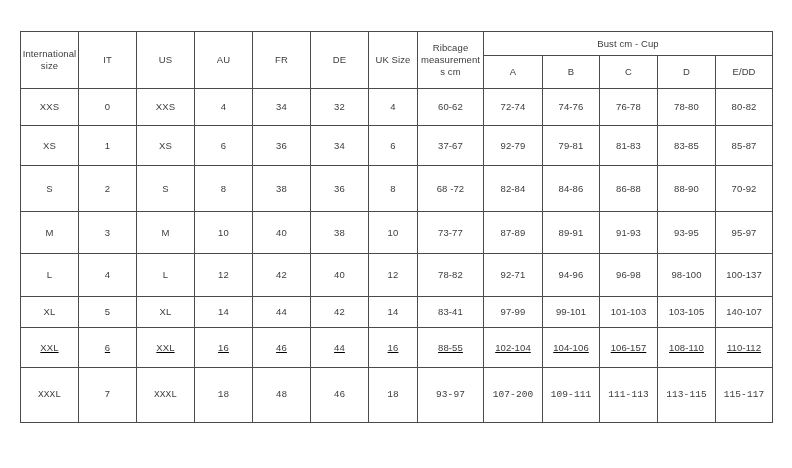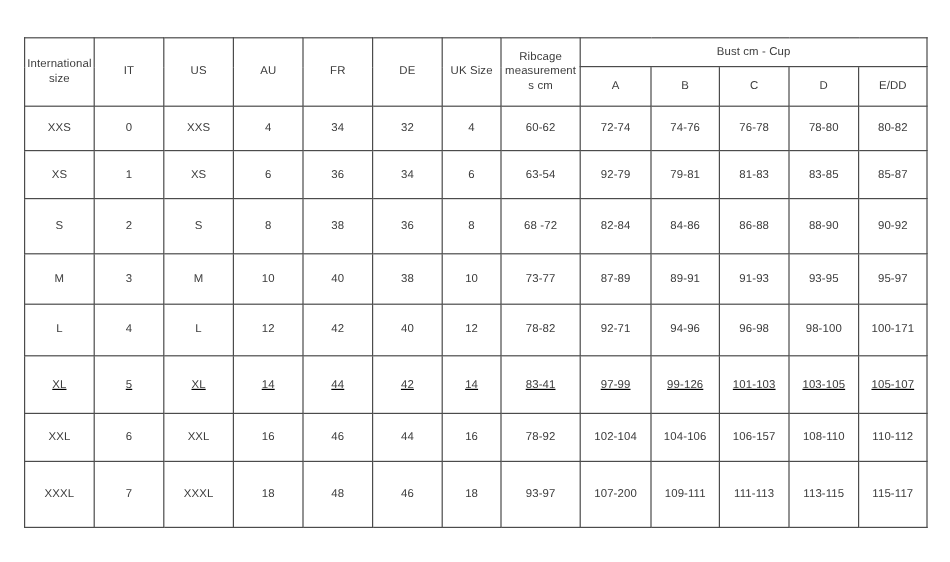--- a/index.html
+++ b/index.html
@@ -39,23 +39,23 @@
     letter-spacing: 0.1px;
     word-wrap: break-word;
   }
   thead tr:nth-child(1) { height: 24px; }
   thead tr:nth-child(2) { height: 33px; }
   tbody tr:nth-child(1) { height: 37px; }
   tbody tr:nth-child(2) { height: 40px; }
   tbody tr:nth-child(3) { height: 46px; }
   tbody tr:nth-child(4) { height: 42px; }
   tbody tr:nth-child(5) { height: 43px; }
-  tbody tr:nth-child(6) { height: 48px; text-decoration: underline; }
-  tbody tr:nth-child(7) { height: 40px; }
-  tbody tr:nth-child(8) { height: 55px; }
+  tbody tr:nth-child(6) { height: 31px; }
+  tbody tr:nth-child(7) { height: 40px; text-decoration: underline; }
+  tbody tr:nth-child(8) { height: 55px; font-family: Liberation Mono, monospace; }
 </style>
 </head>
 <body>
 
 <div class="stage">
   <table class="size-chart">
     <colgroup>
       <col style="width:58px">
         <col style="width:58px">
         <col style="width:58px">
@@ -107,41 +107,41 @@
           <td>80-82</td>
         </tr>
         <tr>
           <td>XS</td>
           <td>1</td>
           <td>XS</td>
           <td>6</td>
           <td>36</td>
           <td>34</td>
           <td>6</td>
-          <td>63-54</td>
+          <td>37-67</td>
           <td>92-79</td>
           <td>79-81</td>
           <td>81-83</td>
           <td>83-85</td>
           <td>85-87</td>
         </tr>
         <tr>
           <td>S</td>
           <td>2</td>
           <td>S</td>
           <td>8</td>
           <td>38</td>
           <td>36</td>
           <td>8</td>
           <td>68 -72</td>
           <td>82-84</td>
           <td>84-86</td>
           <td>86-88</td>
           <td>88-90</td>
-          <td>90-92</td>
+          <td>70-92</td>
         </tr>
         <tr>
           <td>M</td>
           <td>3</td>
           <td>M</td>
           <td>10</td>
           <td>40</td>
           <td>38</td>
           <td>10</td>
           <td>73-77</td>
@@ -157,46 +157,46 @@
           <td>L</td>
           <td>12</td>
           <td>42</td>
           <td>40</td>
           <td>12</td>
           <td>78-82</td>
           <td>92-71</td>
           <td>94-96</td>
           <td>96-98</td>
           <td>98-100</td>
-          <td>100-171</td>
+          <td>100-137</td>
         </tr>
         <tr>
           <td>XL</td>
           <td>5</td>
           <td>XL</td>
           <td>14</td>
           <td>44</td>
           <td>42</td>
           <td>14</td>
           <td>83-41</td>
           <td>97-99</td>
-          <td>99-126</td>
+          <td>99-101</td>
           <td>101-103</td>
           <td>103-105</td>
-          <td>105-107</td>
+          <td>140-107</td>
         </tr>
         <tr>
           <td>XXL</td>
           <td>6</td>
           <td>XXL</td>
           <td>16</td>
           <td>46</td>
           <td>44</td>
           <td>16</td>
-          <td>78-92</td>
+          <td>88-55</td>
           <td>102-104</td>
           <td>104-106</td>
           <td>106-157</td>
           <td>108-110</td>
           <td>110-112</td>
         </tr>
         <tr>
           <td>XXXL</td>
           <td>7</td>
           <td>XXXL</td>

